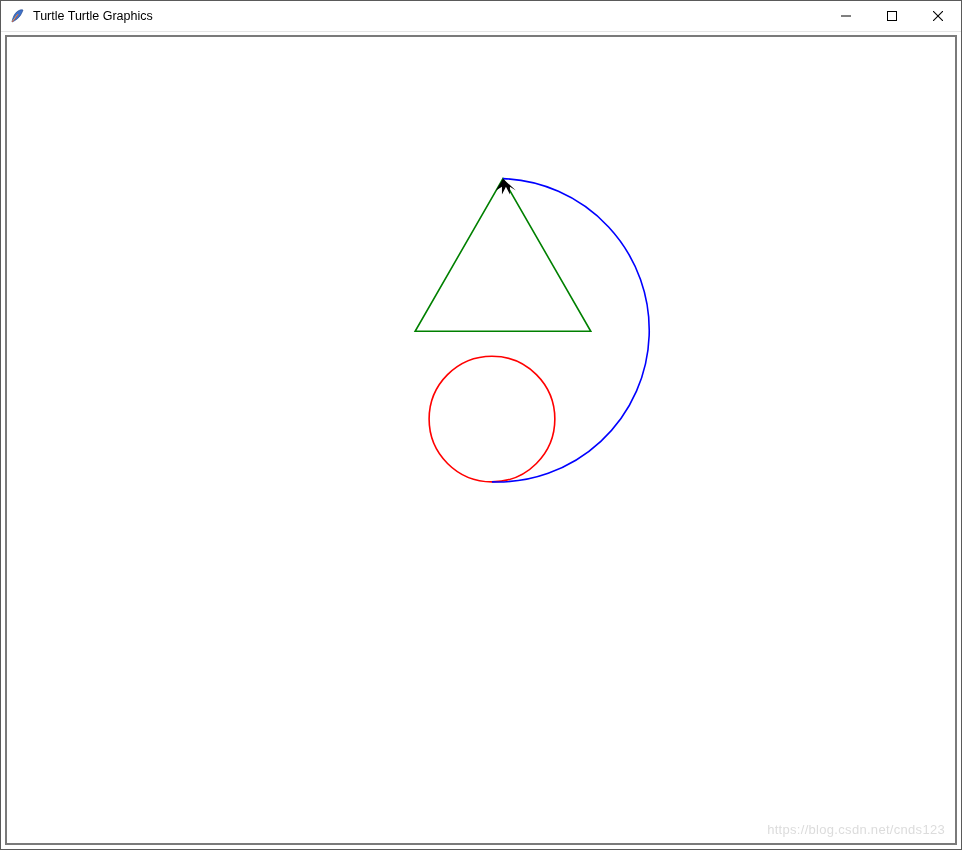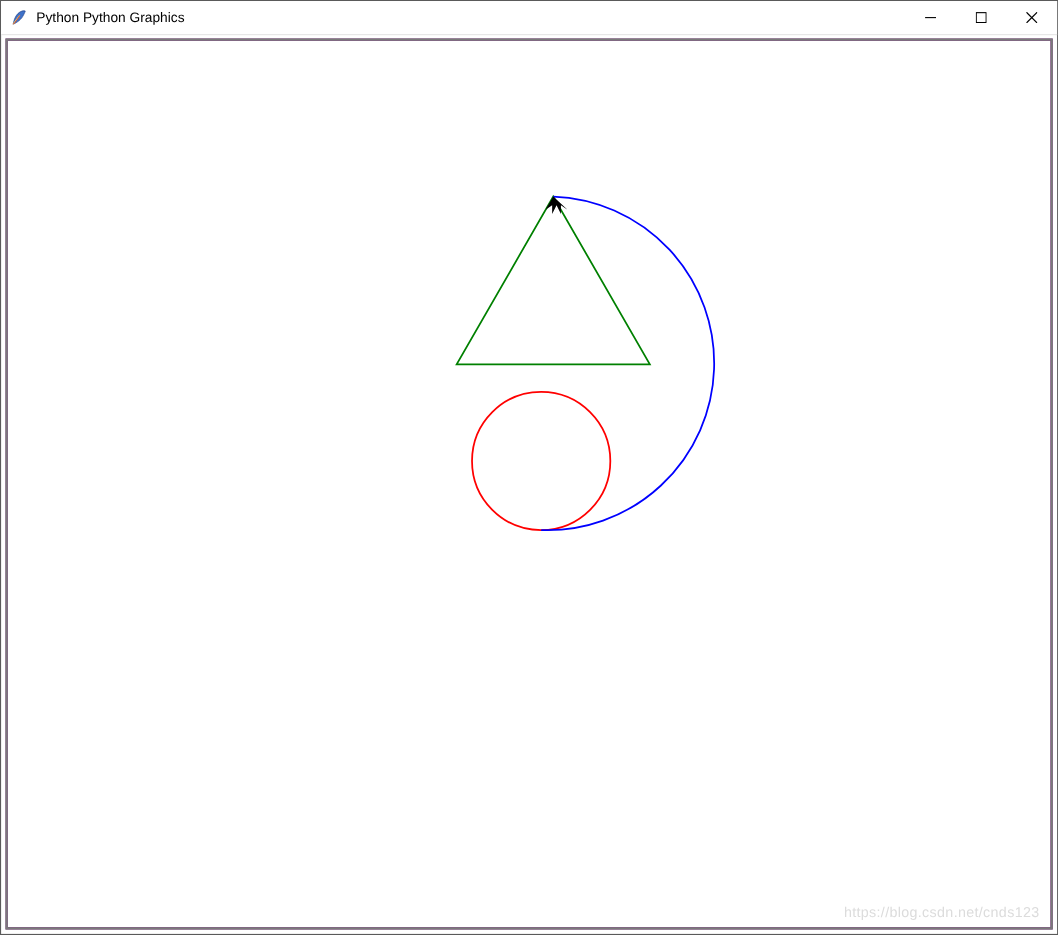--- a/index.html
+++ b/index.html
@@ -56,21 +56,21 @@
   }
   .win-btn svg { display: block; }
   .client-area {
     position: absolute;
     left: 4px;
     right: 4px;
     top: 34px;
     bottom: 4px;
     border: 2px solid #7a7a7a;
     box-sizing: border-box;
-    background: #701a75;
+    background: #0f766e;
     text-align: center;
   }
   .canvas {
     position: absolute;
     inset: 0;
   }
   .watermark {
     position: absolute;
     right: 10px;
     bottom: 6px;
@@ -87,21 +87,21 @@
 <div class="window">
 
   <div class="titlebar">
     <div class="app-icon">
       <svg viewBox="0 0 16 16" width="16" height="16">
         <path d="M3 14 C3 14 4 6 9 3 C12 1 14 2 14 2 C14 2 13 5 11 8 C8 12 3 14 3 14 Z" fill="#3f72c9" stroke="#1d3f86" stroke-width="0.6"></path>
         <path d="M3 14 L9 6" stroke="#f4d35e" stroke-width="1" fill="none"></path>
         <path d="M3 14 C 5 12 7.5 9 9 6" stroke="#cc3b3b" stroke-width="0.8" fill="none"></path>
       </svg>
     </div>
-    <div class="title-text">Python Python Graphics</div>
+    <div class="title-text">Turtle Turtle Graphics</div>
     <div class="spacer"></div>
     <div class="win-controls">
       <div class="win-btn" title="Minimize">
         <svg width="10" height="10" viewBox="0 0 10 10">
           <line x1="0" y1="5" x2="10" y2="5" stroke="#000" stroke-width="1"></line>
         </svg>
       </div>
       <div class="win-btn" title="Maximize">
         <svg width="10" height="10" viewBox="0 0 10 10">
           <rect x="0.5" y="0.5" width="9" height="9" fill="none" stroke="#000" stroke-width="1"></rect>

